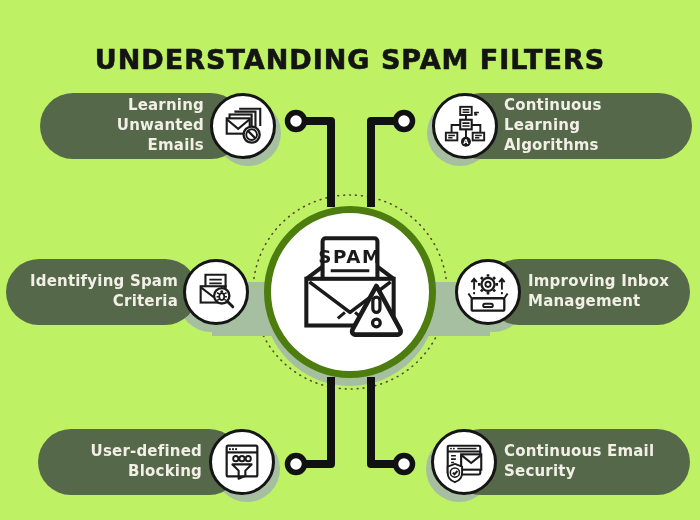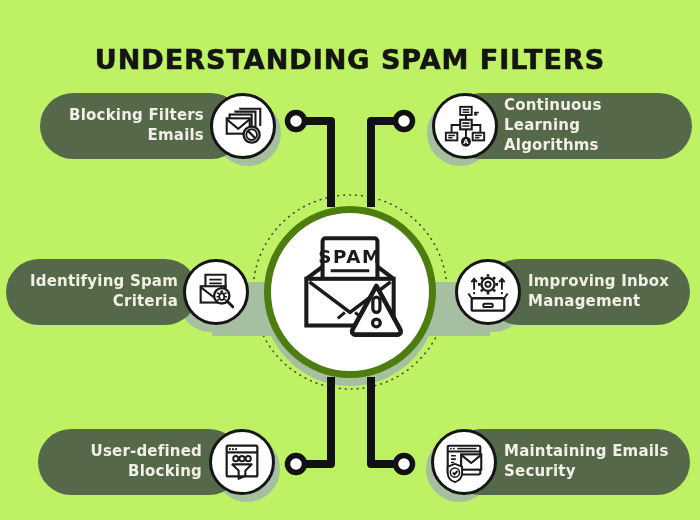--- a/index.html
+++ b/index.html
@@ -65,41 +65,41 @@
       <circle cx="247" cy="469" r="33"></circle>
       <circle cx="460" cy="133" r="33"></circle>
       <circle cx="493" cy="299" r="33"></circle>
       <circle cx="459" cy="469" r="33"></circle>
     </g>
   </svg>
 
   <h1 class="title">UNDERSTANDING SPAM FILTERS</h1>
 
   <div class="pill left pill-tl">
-    <div class="pill-label">Blocking Filters
+    <div class="pill-label">Learning Unwanted
 Emails</div>
   </div>
   <div class="pill left pill-ml">
     <div class="pill-label">Identifying Spam
 Criteria</div>
   </div>
   <div class="pill left pill-bl">
     <div class="pill-label">User-defined
 Blocking</div>
   </div>
   <div class="pill right pill-tr">
     <div class="pill-label">Continuous Learning
 Algorithms</div>
   </div>
   <div class="pill right pill-mr">
     <div class="pill-label">Improving Inbox
 Management</div>
   </div>
   <div class="pill right pill-br">
-    <div class="pill-label">Maintaining Emails
+    <div class="pill-label">Continuous Email
 Security</div>
   </div>
 
   <svg class="layer" viewBox="0 0 700 520">
     <g fill="none" stroke="#111111" stroke-width="8" stroke-linejoin="round">
       <path d="M303,121 L331,121 L331,207"></path>
       <path d="M397,121 L371,121 L371,207"></path>
       <path d="M303,464 L331,464 L331,377"></path>
       <path d="M397,464 L371,464 L371,377"></path>
     </g>

